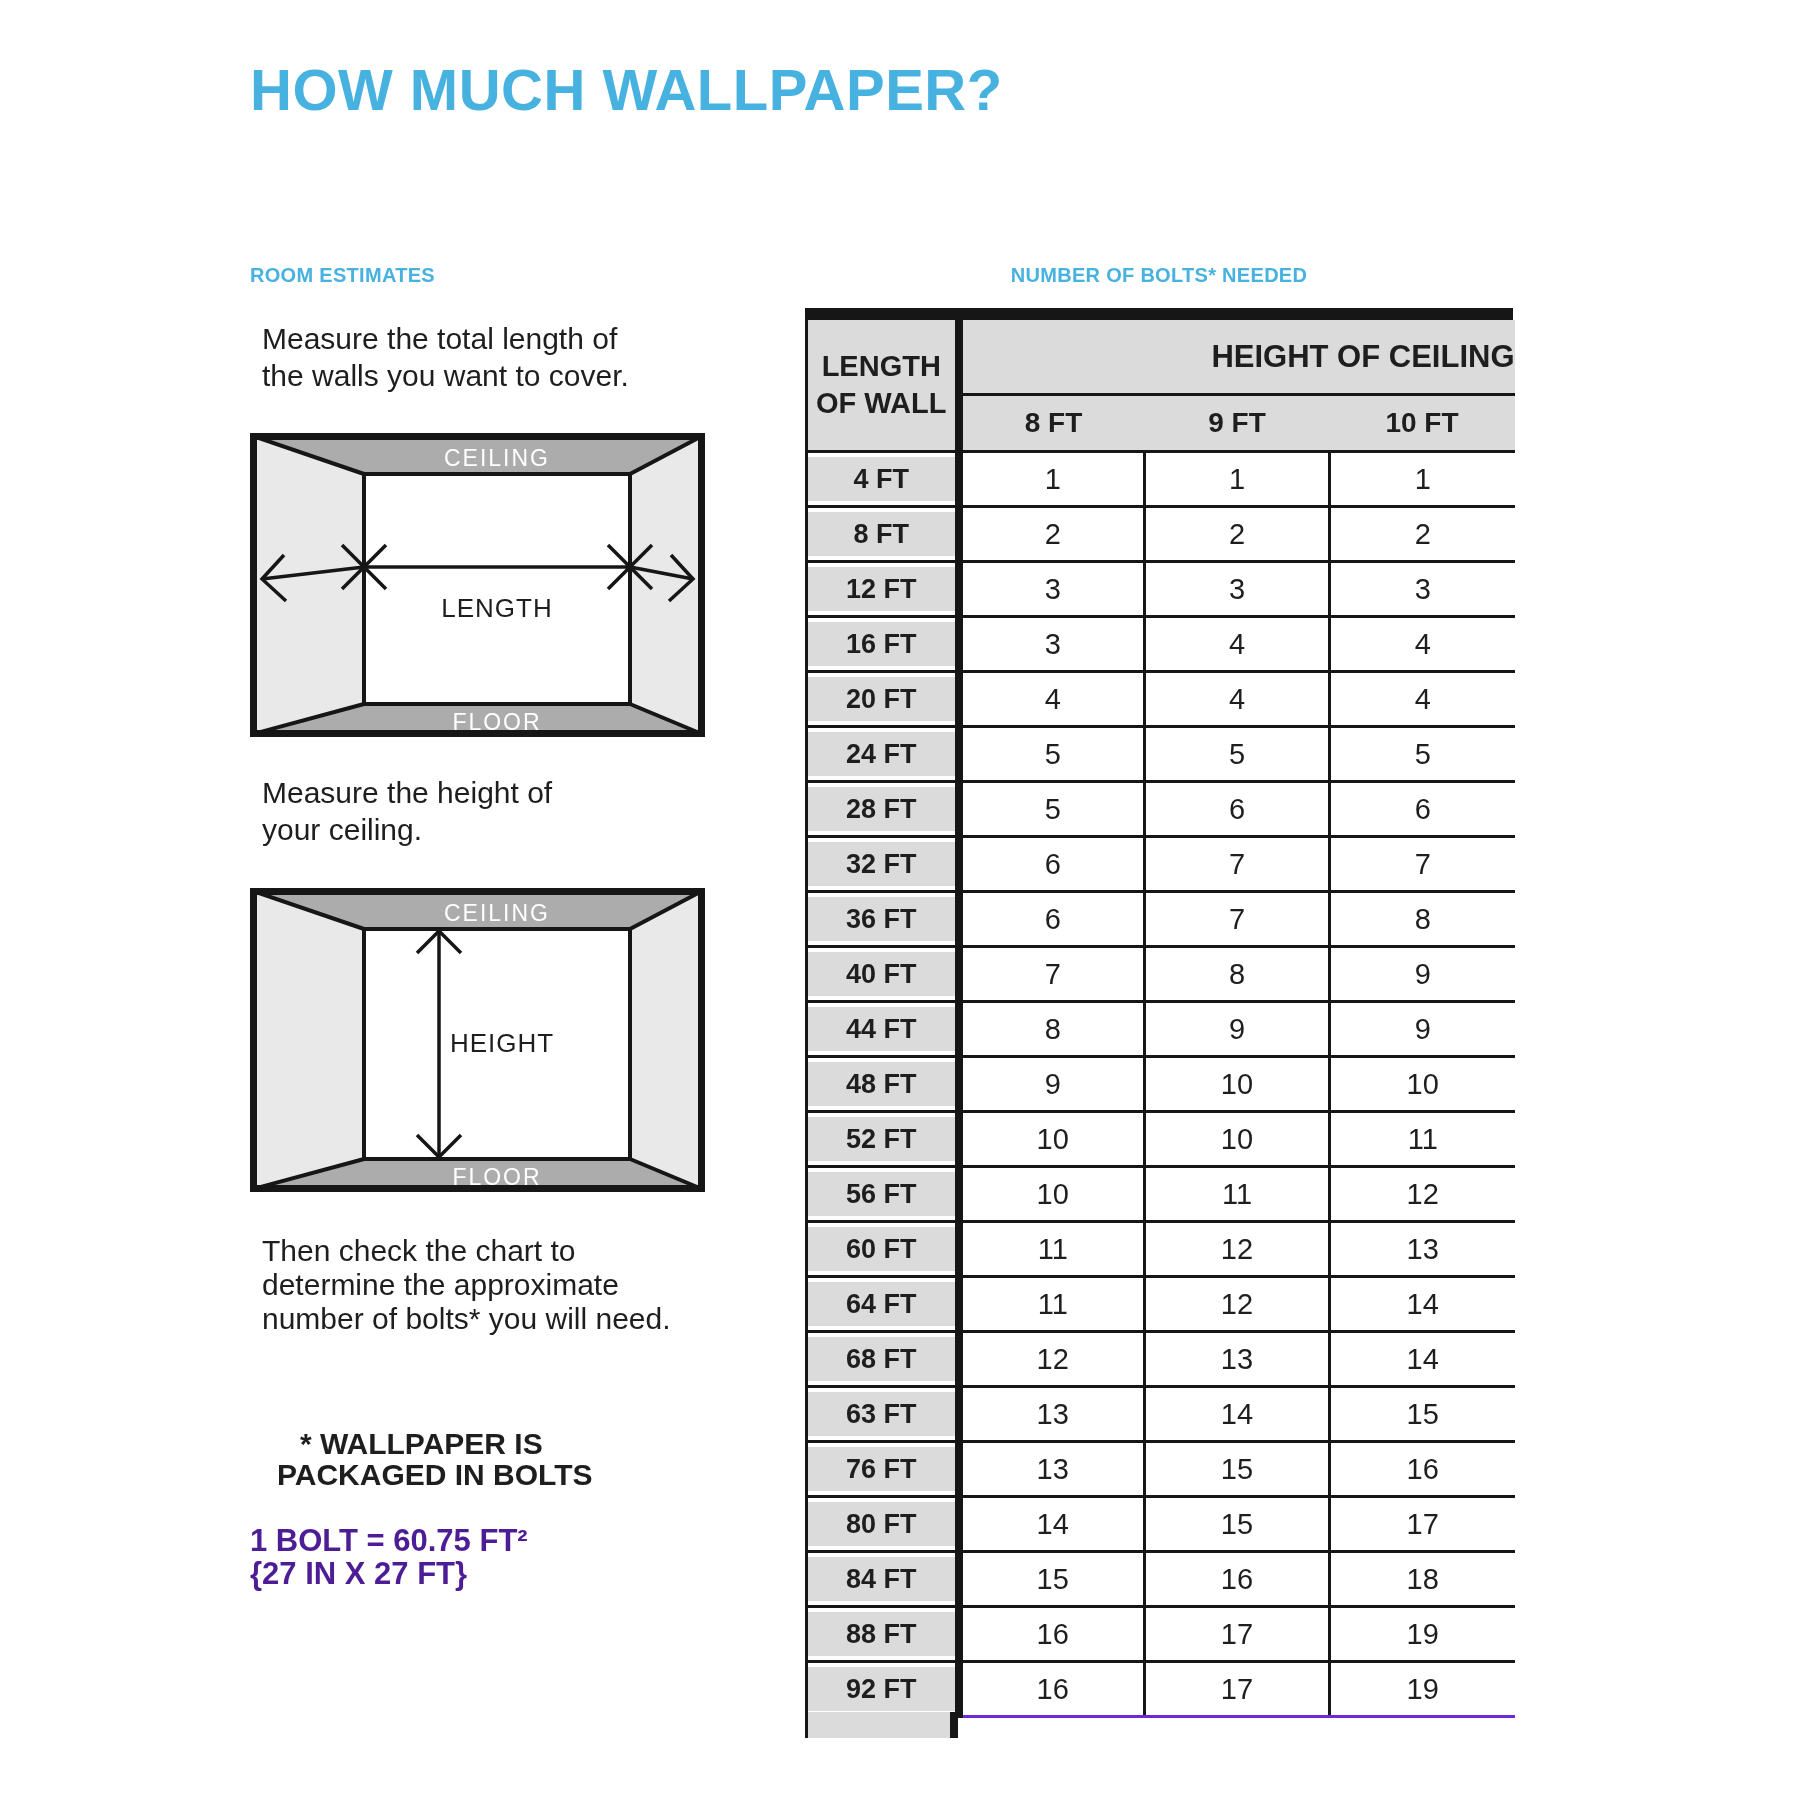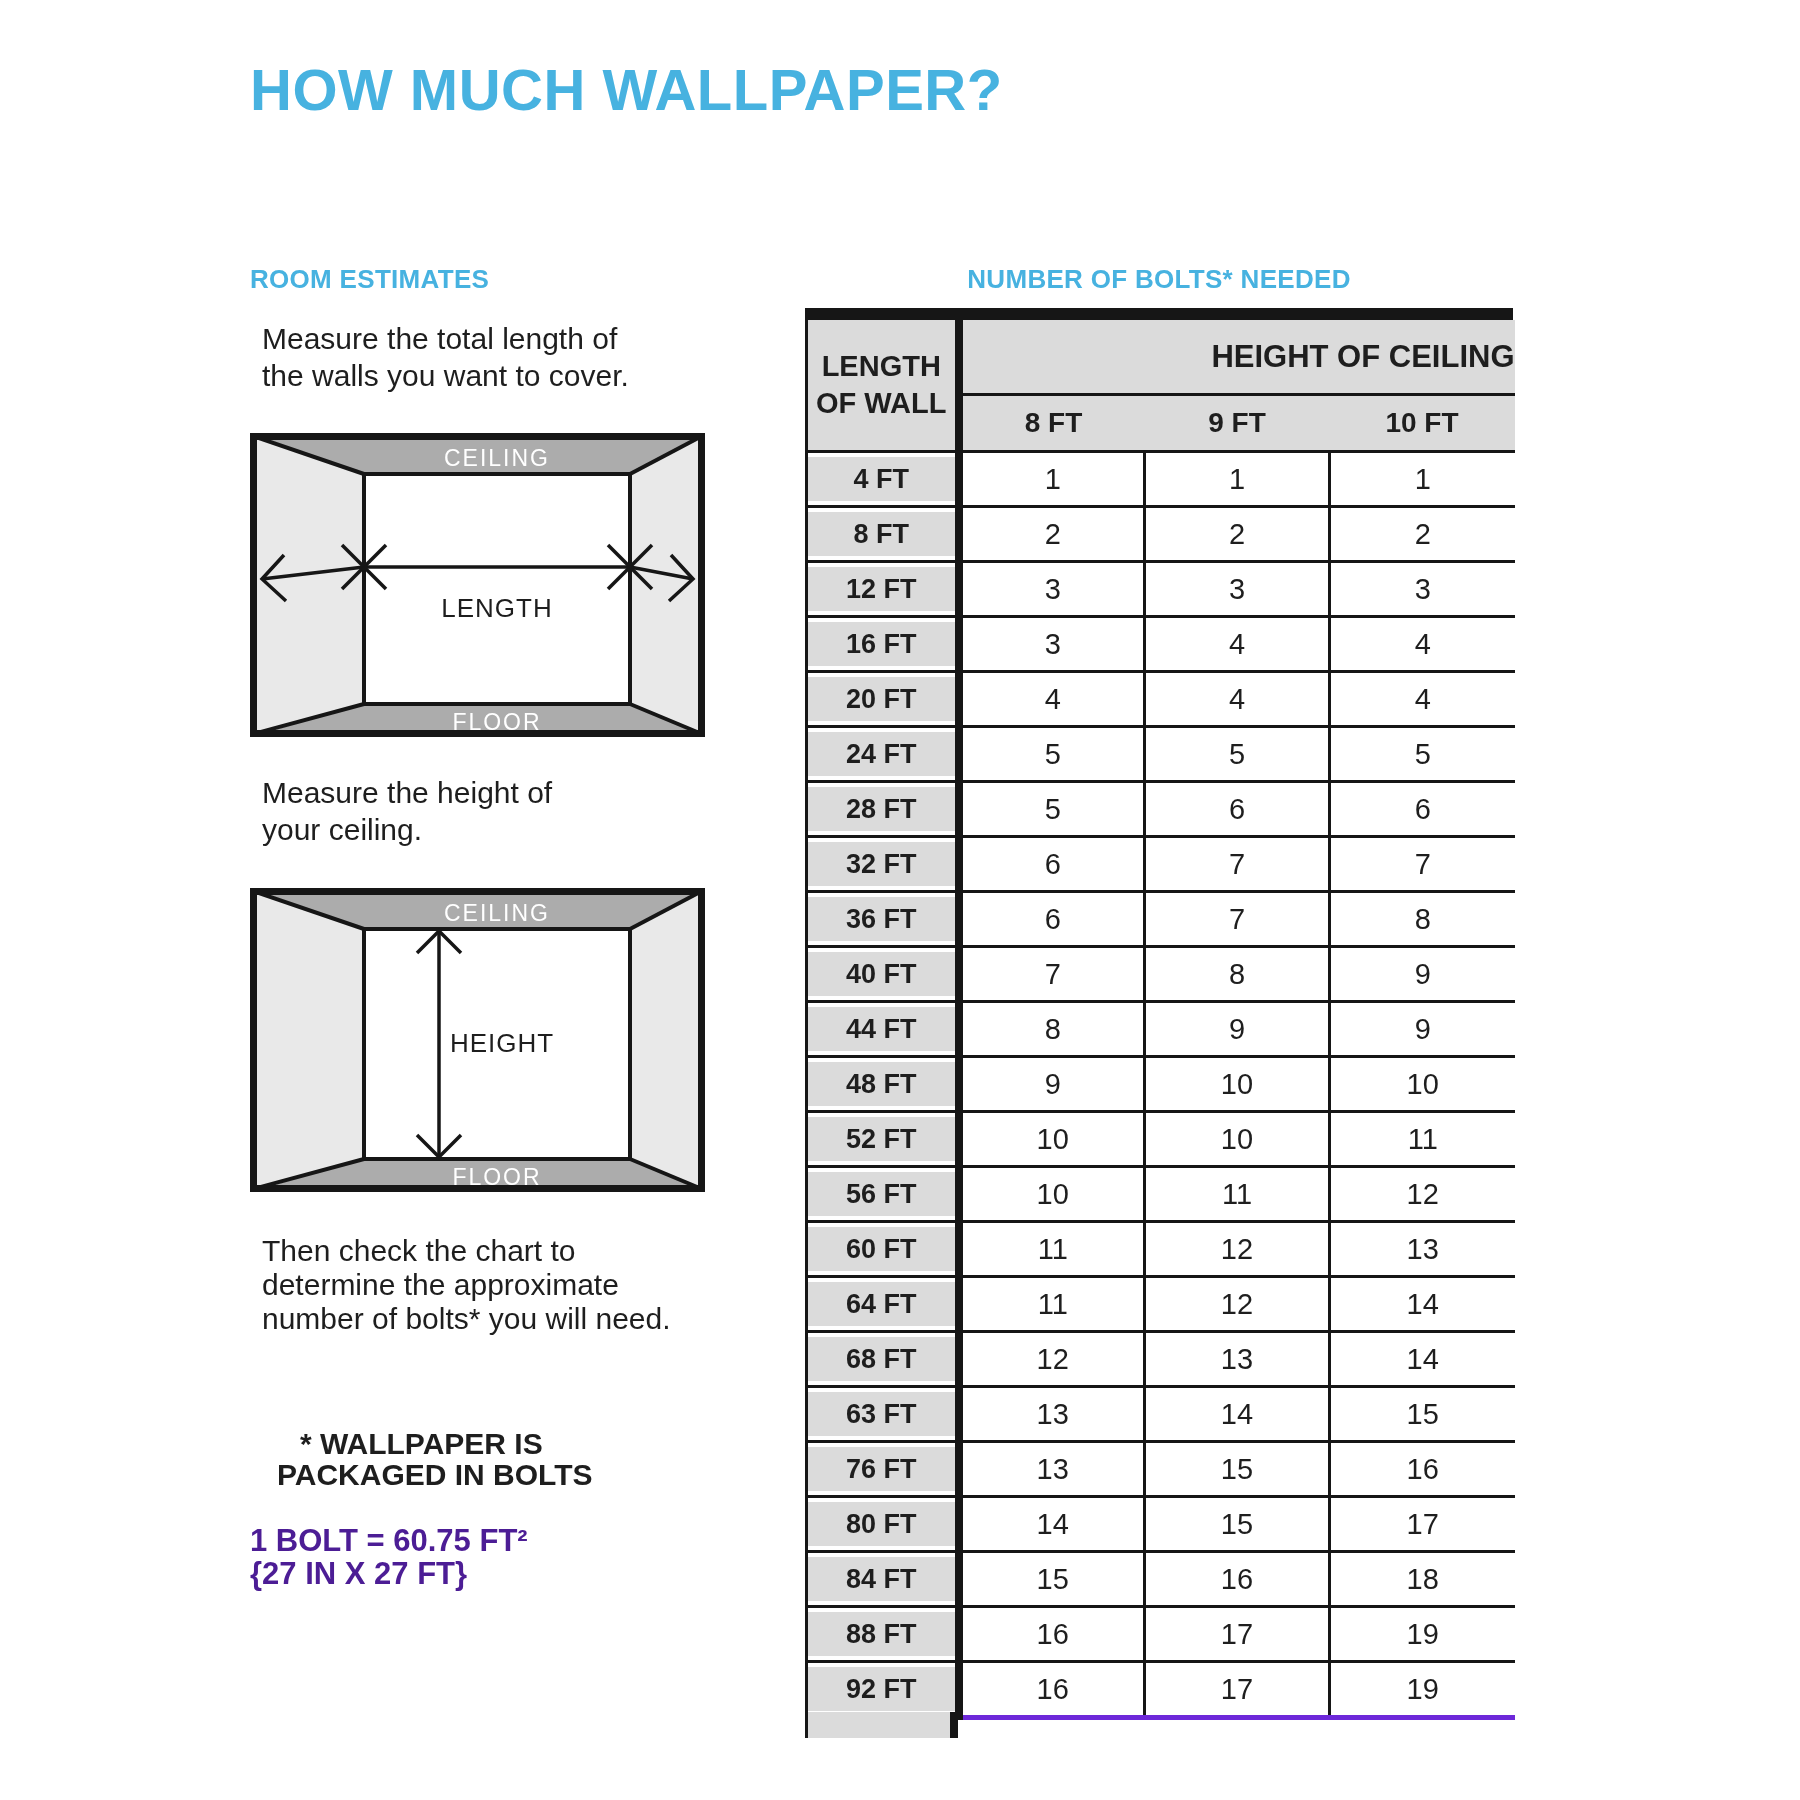--- a/index.html
+++ b/index.html
@@ -5,21 +5,21 @@
   html,body { margin:0; padding:0; background:#ffffff; }
   .page {
     position:relative; width:1608px; height:1800px; background:#ffffff;
     font-family:"Liberation Sans", sans-serif; color:#1e1e1e; overflow:hidden;
   }
   .title {
     position:absolute; left:250px; top:56px; margin:0;
     font-size:58px; font-weight:bold; letter-spacing:0.5px; color:#47b2e0;
   }
   .sec-heading {
-    position:absolute; margin:0; font-size:26px; font-weight:bold; color:#47b2e0;
+    position:absolute; margin:0; font-size:20px; font-weight:bold; color:#47b2e0;
     letter-spacing:0.3px;
   }
   #room-estimates-heading { left:250px; top:264px; }
   #bolts-heading { left:805px; top:264px; width:708px; text-align:center; }
   .para {
     position:absolute; left:262px; margin:0; font-size:30px; line-height:37px;
     white-space:pre-line; color:#1e1e1e;
   }
   #para1 { top:320px; }
   #para2 { top:774px; }
@@ -64,21 +64,21 @@
   td.rl .bg {
     height:44px; margin:4px 0; background:#dbdbdb;
     display:flex; align-items:center; justify-content:center;
     font-weight:bold; font-size:27px;
   }
   td.v {
     border-top:3px solid #161616; border-left:3px solid #161616;
     background:#ffffff; text-align:center; font-size:29px;
   }
   td.v-first { border-left:8px solid #161616; }
-  table.bolts tbody tr:last-child td { border-bottom:5px solid #6d28d9; }
+  table.bolts tbody tr:last-child td { border-bottom:3px solid #6d28d9; }
   .stub {
     position:absolute; left:805px; top:1712px; width:142px; height:26px;
     background:#dbdbdb; border-left:3px solid #161616; border-right:8px solid #161616;
   }
 </style>
 </head>
 <body>
 
 <div class="page">
 

